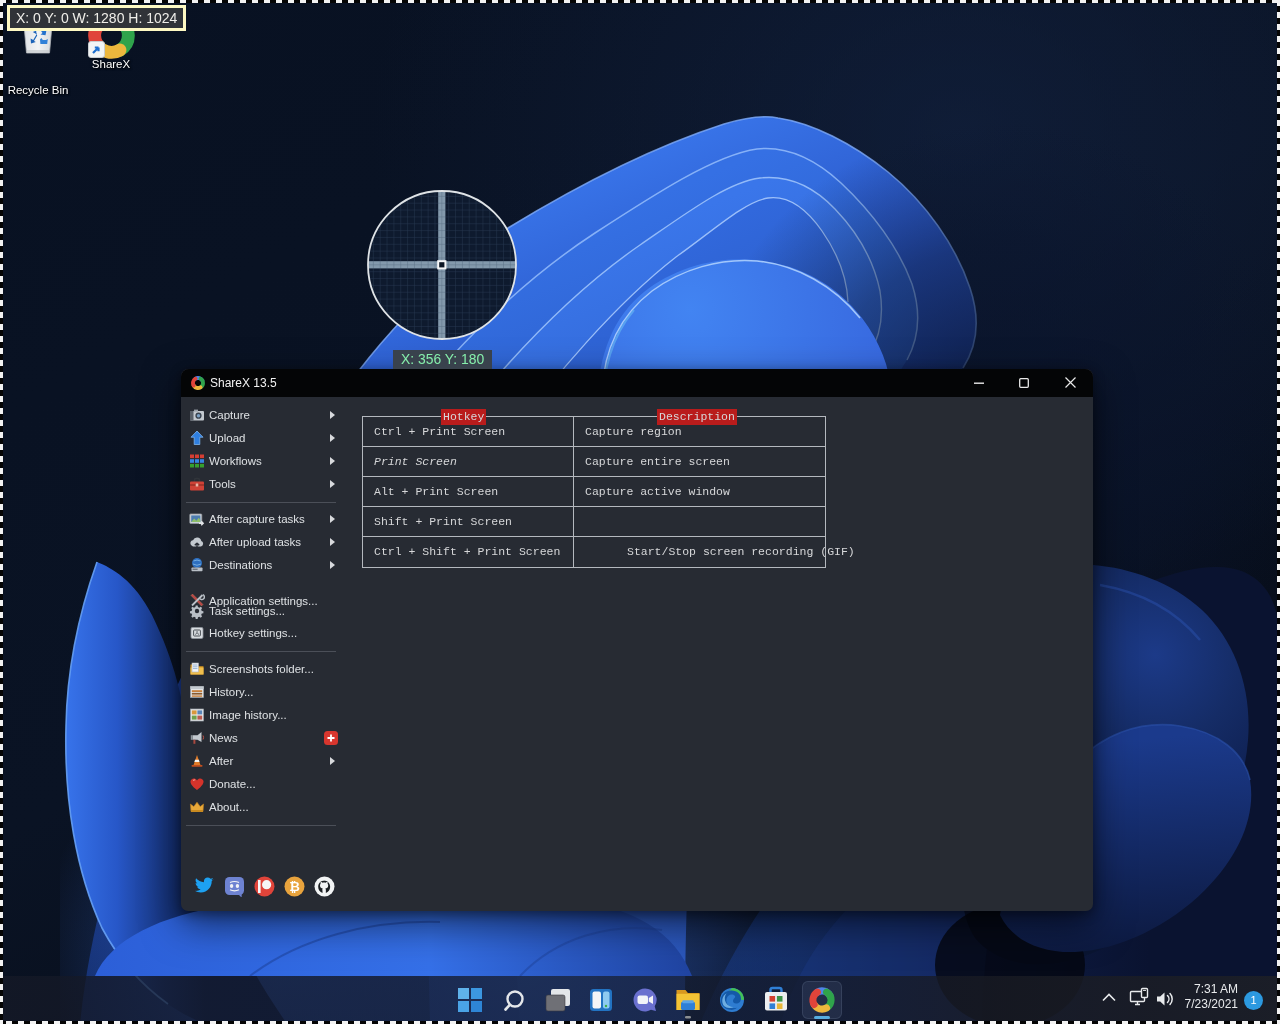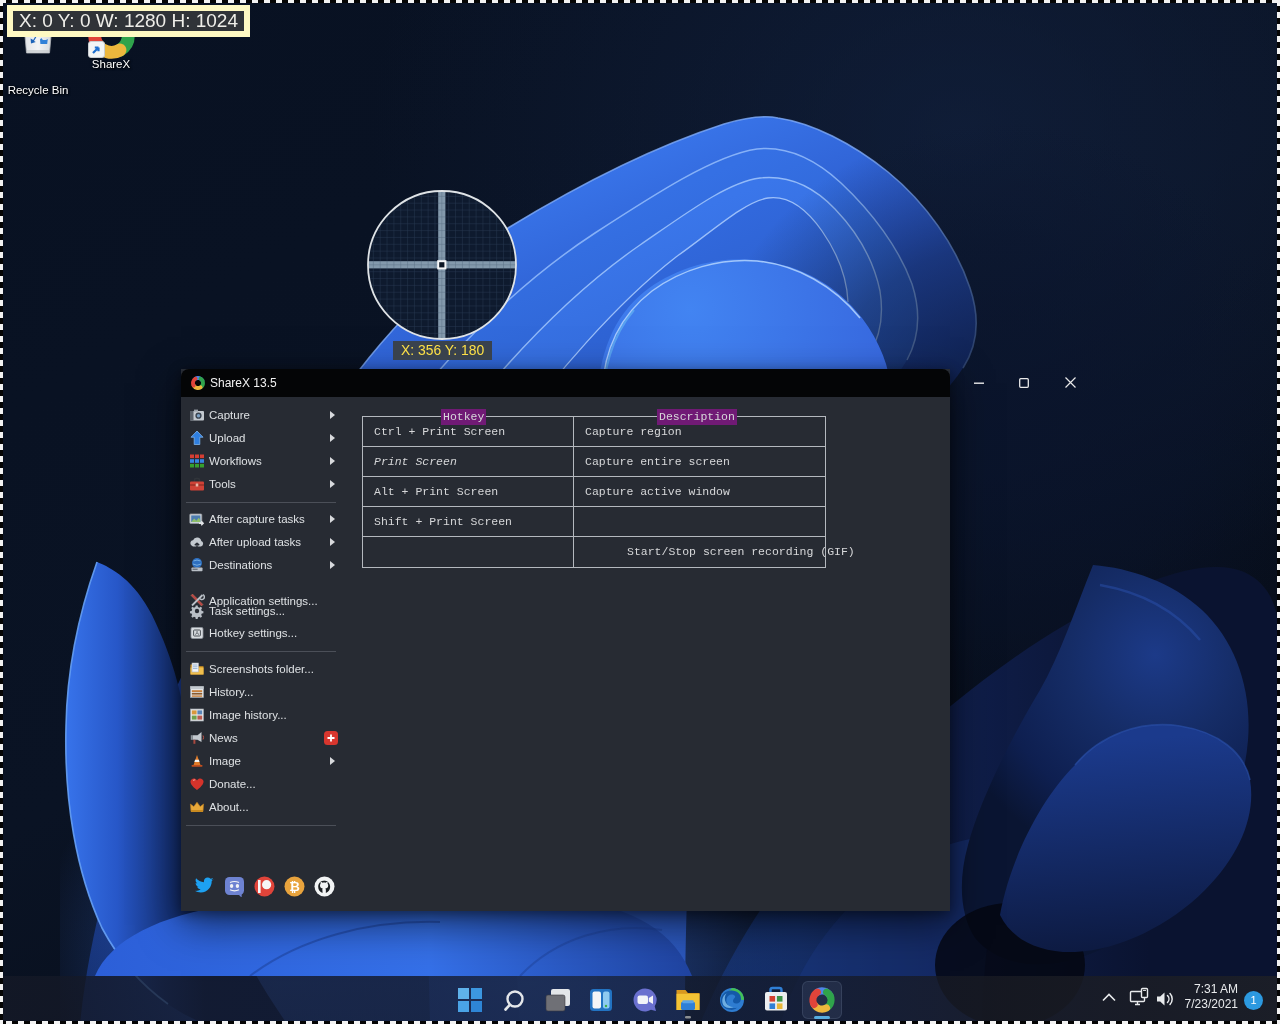--- a/index.html
+++ b/index.html
@@ -10,56 +10,56 @@
   .ant{position:absolute;z-index:60;}
   .ant.top{left:0;top:0;width:1280px;height:3px;
     background:repeating-linear-gradient(90deg,#f2f2f2 0 6px,#050505 6px 12px);}
   .ant.bottom{left:0;bottom:0;width:1280px;height:3px;
     background:repeating-linear-gradient(90deg,#050505 0 6px,#f2f2f2 6px 12px);}
   .ant.left{left:0;top:0;width:3px;height:1024px;
     background:repeating-linear-gradient(180deg,#f2f2f2 0 6px,#050505 6px 12px);}
   .ant.right{right:0;top:0;width:3px;height:1024px;
     background:repeating-linear-gradient(180deg,#f2f2f2 0 6px,#050505 6px 12px);}
   
-  .tip{position:absolute;background:#303338;border:6px solid #fef9c3;color:#efeee9;
-    font-size:19px;line-height:20px;padding:0 6px;white-space:nowrap;z-index:40;}
+  .tip{position:absolute;background:#303338;border:3px solid #fef9c3;color:#efeee9;
+    font-size:14px;line-height:20px;padding:0 6px;white-space:nowrap;z-index:40;}
   
   .dicon{position:absolute;width:76px;text-align:center;color:#fff;font-size:11.5px;
     text-shadow:1px 1px 2px rgba(0,0,0,.95),0 0 3px rgba(0,0,0,.8);z-index:5;}
   
-  #win{position:absolute;left:181px;top:369px;width:769px;height:542px;z-index:20;
-    border-radius:0;box-shadow:0 14px 38px rgba(0,0,0,.55),0 3px 12px rgba(0,0,0,.4);
+  #win{position:absolute;left:181px;top:369px;width:912px;height:542px;z-index:20;
+    border-radius:7px;box-shadow:0 14px 38px rgba(0,0,0,.55),0 3px 12px rgba(0,0,0,.4);
     background:#272b33;}
   #titlebar{position:absolute;left:0;top:0;width:100%;height:28px;background:#040506;
     border-radius:8px 8px 0 0;}
   #titlebar .ttl{position:absolute;left:29px;top:0;line-height:28px;color:#f2f2f2;font-size:12px;}
   .winbtn{position:absolute;top:0;height:28px;color:#e9e9e9;}
   .mi{position:absolute;left:8px;height:23px;width:166px;color:#dde0e3;font-size:11.5px;}
   .mi .lab{position:absolute;left:20px;top:50%;transform:translateY(-50%);white-space:nowrap;}
   .mi svg{position:absolute;left:0;top:50%;margin-top:-8px;}
   .mi .arr{position:absolute;right:20px;top:50%;margin-top:-4px;width:0;height:0;
     border-left:5px solid #d8dadd;border-top:4px solid transparent;border-bottom:4px solid transparent;}
   .msep{position:absolute;left:5px;width:150px;height:1px;background:#4b4f58;}
   
   #tbl{position:absolute;left:181px;top:47px;width:462px;height:150px;
     border:1px solid #b4b8be;z-index:2;}
   #tbl .vline{position:absolute;left:210px;top:0;bottom:0;width:1px;background:#b4b8be;}
   #tbl .hline{position:absolute;left:0;width:100%;height:1px;background:#b4b8be;}
   #tbl .cell{position:absolute;height:30px;line-height:30px;color:#d6d7d9;
     font-family:"Liberation Mono",monospace;font-size:11.5px;white-space:nowrap;}
-  .legend{position:absolute;top:-8px;height:16px;line-height:16px;background:#701a75;
+  .legend{position:absolute;top:-8px;height:16px;line-height:16px;background:#b91c1c;
     color:#d6d7d9;font-family:"Liberation Mono",monospace;font-size:11.5px;padding:0 2px;}
   
   #taskbar{position:absolute;left:0;top:976px;width:1280px;height:48px;z-index:30;
     background:linear-gradient(90deg, rgba(21,25,39,0.78) 0%, rgba(19,24,38,0.72) 22%, rgba(19,24,38,0.72) 58%, rgba(25,27,35,0.80) 78%, rgba(30,32,38,0.84) 100%);}
   .tbi{position:absolute;top:4px;width:40px;height:40px;}
   
   #mag{position:absolute;left:366px;top:189px;z-index:35;}
-  #maglabel{position:absolute;left:393px;top:341px;width:auto;background:#39424d;
-    color:#fde047;font-size:13.9px;line-height:19px;padding:0 8px;z-index:35;white-space:nowrap;}
+  #maglabel{position:absolute;left:393px;top:350px;width:auto;background:#39424d;
+    color:#86efac;font-size:13.9px;line-height:19px;padding:0 8px;z-index:35;white-space:nowrap;}
   .clock{position:absolute;color:#e8eaec;font-size:12px;line-height:15px;text-align:right;}
 </style>
 </head>
 <body>
 <div id="screen">
 
 <svg class="abs" width="1280" height="1024" viewBox="0 0 1280 1024" style="left:0;top:0;z-index:0">
 <defs>
   <linearGradient id="bg" x1="0" y1="0" x2="0.7" y2="1">
     <stop offset="0" stop-color="#081122"></stop>
@@ -413,21 +413,21 @@
           <rect width="14" height="14" rx="3.5" fill="#d8362e"></rect>
           <path d="M 7 3.5 V 10.5 M 3.5 7 H 10.5" stroke="#fff" stroke-width="1.8"></path>
         </svg>
       </div>
   <div class="mi" style="top:380px">
         <svg width="16" height="16" viewBox="0 0 16 16">
           <path d="M 8 2 L 11.5 12 L 4.5 12 Z" fill="#e07b28"></path>
           <path d="M 6.1 6.8 L 9.9 6.8 L 10.6 9 L 5.4 9 Z" fill="#f3f5f6"></path>
           <rect x="2.5" y="12" width="11" height="1.8" rx="0.7" fill="#c24e1e"></rect>
         </svg>
-        <span class="lab">Image</span>
+        <span class="lab">After</span>
         <span class="arr"></span>
       </div>
   <div class="mi" style="top:403px">
         <svg width="16" height="16" viewBox="0 0 16 16">
           <path d="M 8 14 C 2.5 10 1 7 1.6 4.8 C 2.2 2.8 4.4 1.8 6.2 2.8 C 7 3.2 7.6 3.9 8 4.6 C 8.4 3.9 9 3.2 9.8 2.8 C 11.6 1.8 13.8 2.8 14.4 4.8 C 15 7 13.5 10 8 14 Z" fill="#d5332b"></path>
           <path d="M 4 4.5 Q 5 3.6 6.2 4" stroke="#f0a9a2" stroke-width="1" fill="none"></path>
         </svg>
         <span class="lab">Donate...</span>
       </div>
   <div class="mi" style="top:426px">
@@ -467,20 +467,21 @@
     <div class="hline" style="top:29px"></div>
     <div class="hline" style="top:59px"></div>
     <div class="hline" style="top:89px"></div>
     <div class="hline" style="top:119px"></div>
     <span class="legend" style="left:78px;">Hotkey</span>
     <span class="legend" style="left:294px;text-align:center;">Description</span>
     <div class="cell" style="left:11px;top:0px;">Ctrl + Print Screen</div>
     <div class="cell" style="left:11px;top:30px;font-style:italic;">Print Screen</div>
     <div class="cell" style="left:11px;top:60px;">Alt + Print Screen</div>
     <div class="cell" style="left:11px;top:90px;">Shift + Print Screen</div>
+    <div class="cell" style="left:11px;top:120px;">Ctrl + Shift + Print Screen</div>
     <div class="cell" style="left:222px;top:0px;">Capture region</div>
     <div class="cell" style="left:222px;top:30px;">Capture entire screen</div>
     <div class="cell" style="left:222px;top:60px;">Capture active window</div>
     <div class="cell" style="left:222px;top:120px;margin-left:42px;">Start/Stop screen recording (GIF)</div>
   </div>
 </div>
 
 <div id="taskbar">
 
   <svg class="tbi" style="left:450px" width="40" height="40" viewBox="0 0 40 40">

